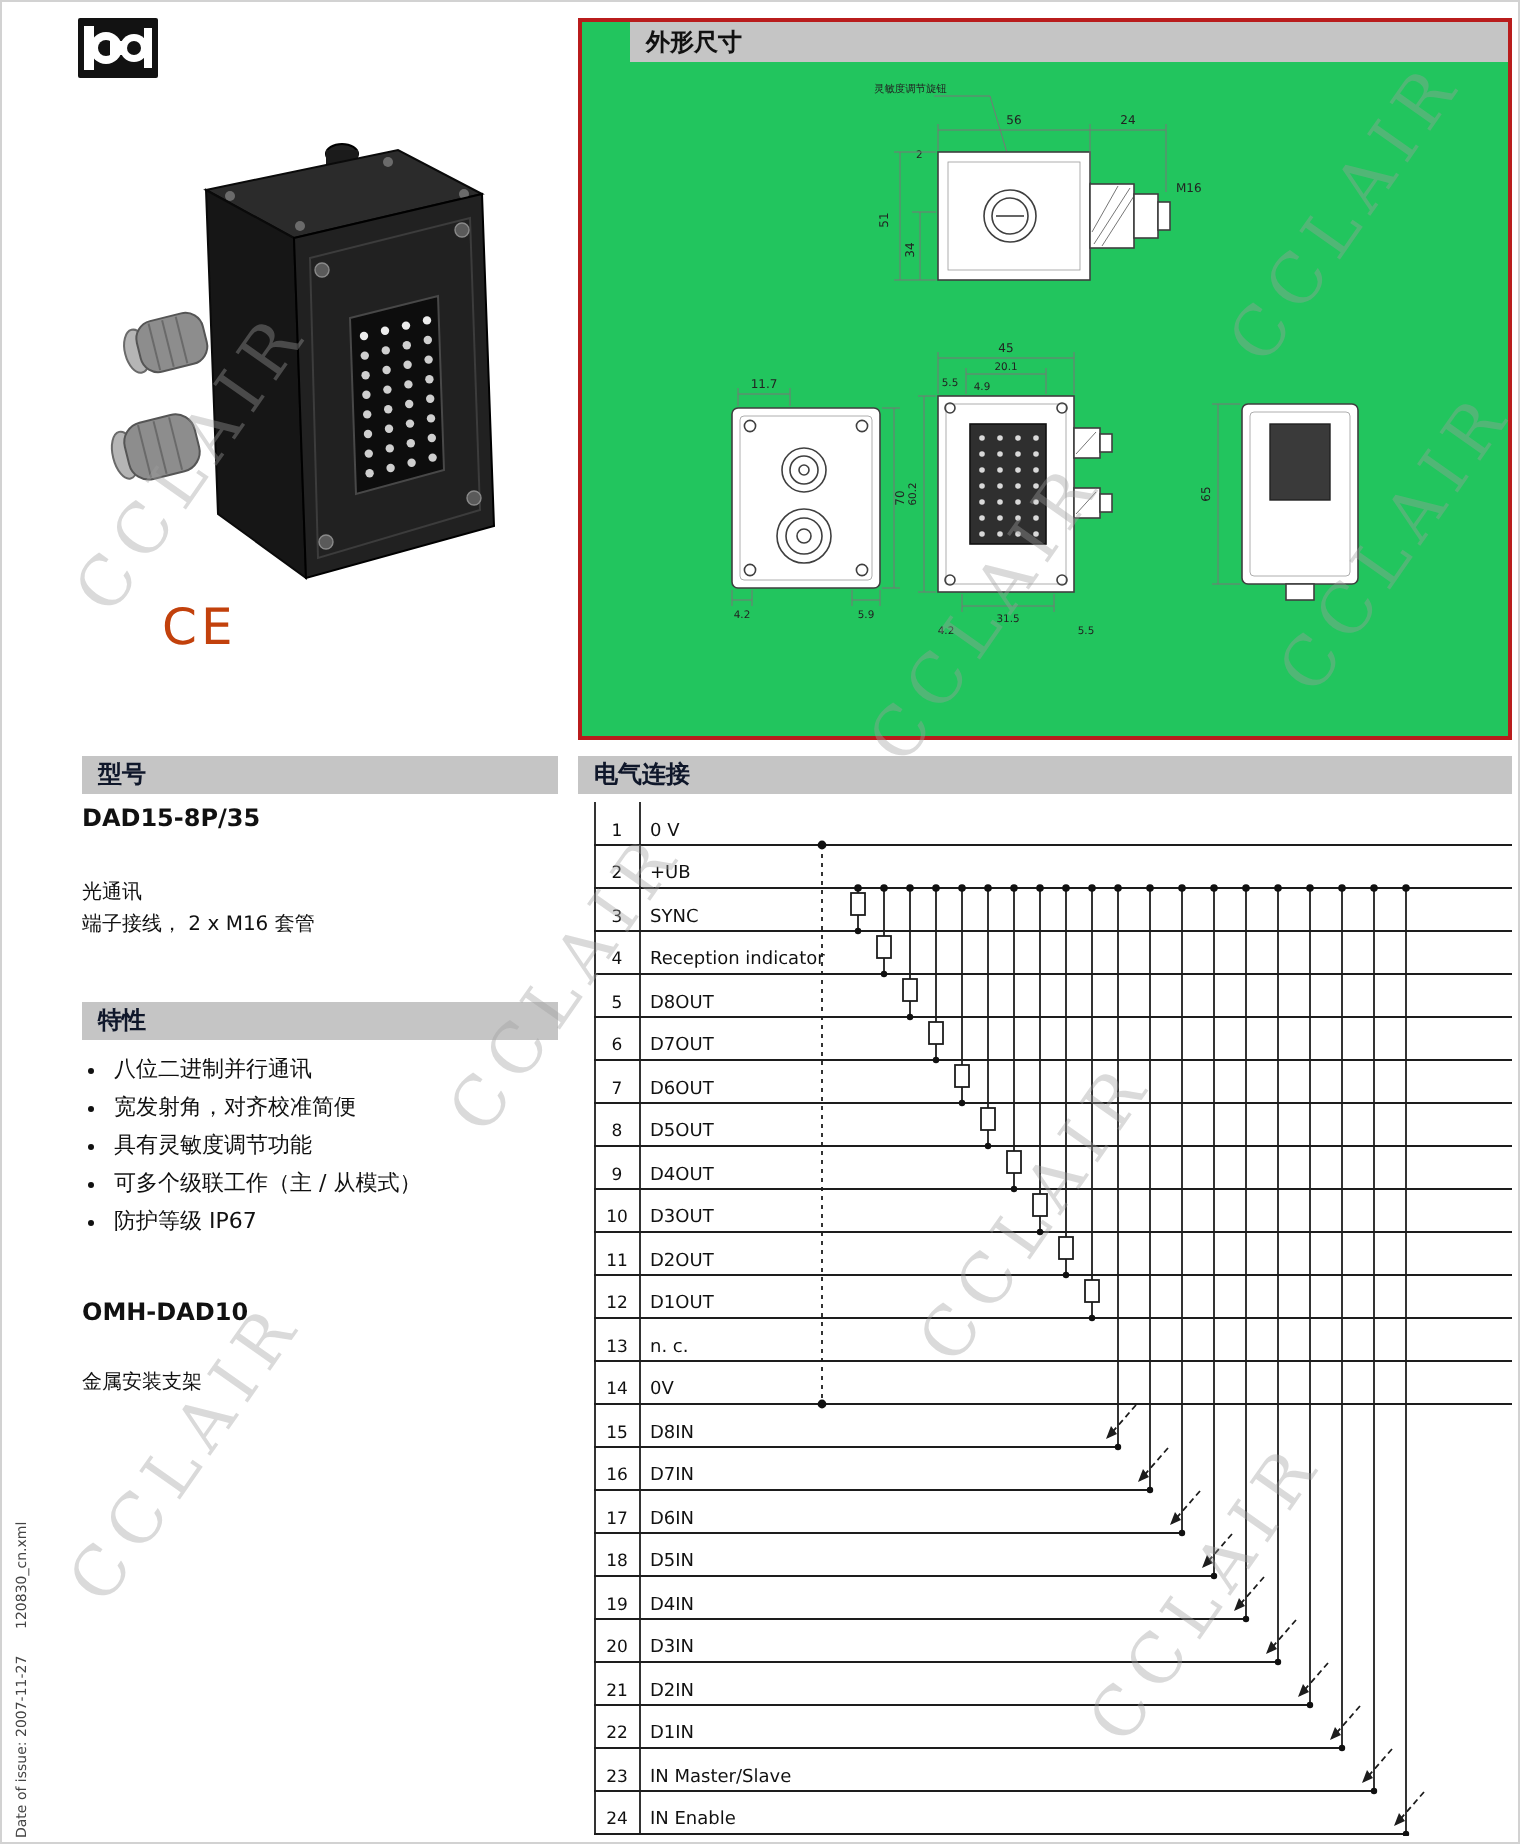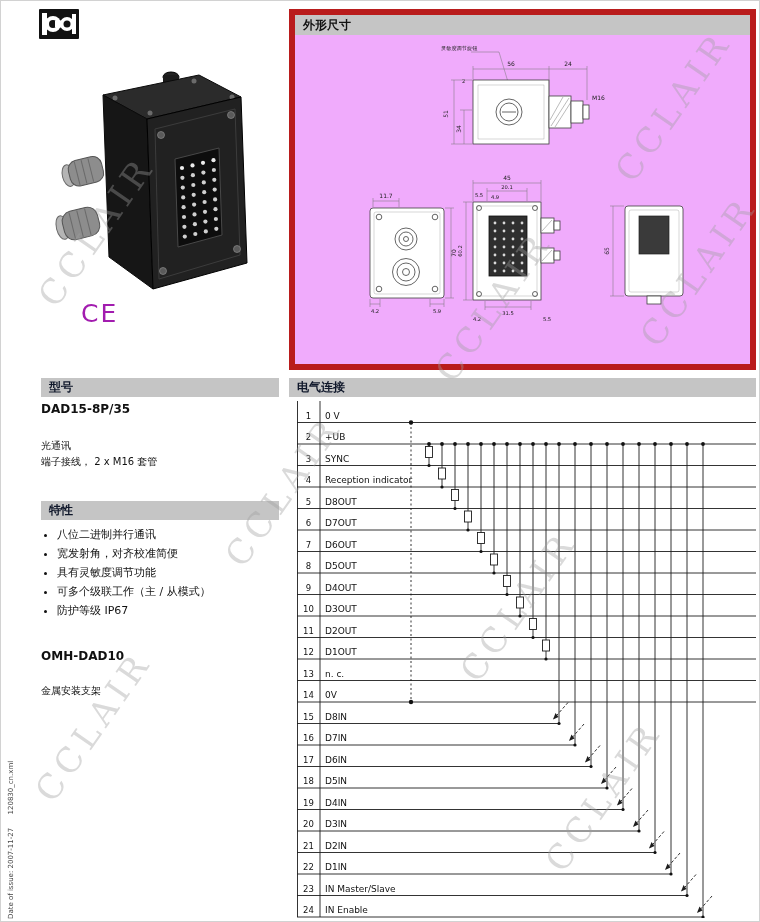--- a/index.html
+++ b/index.html
@@ -21,21 +21,21 @@
 
   
   .ltext{position:absolute;left:40px;z-index:3;}
   .bold12{font-size:12px;font-weight:bold;}
   .t11{font-size:10px;margin-top:18px;}
   ul.features{margin:0;padding:0 0 0 16px;font-size:11px;}
   ul.features li{line-height:19px;list-style:disc;}
 
   
   .dims-box{position:absolute;left:288px;top:8px;width:467px;height:361px;
-      border:6px solid #b91c1c;background:#f0abfc;box-sizing:border-box;z-index:2;}
+      border:2px solid #b91c1c;background:#22c55e;box-sizing:border-box;z-index:2;padding-left:24px;}
   .dims-box .hdr{background:#c5c5c5;height:20px;line-height:20px;font-size:12px;
       font-weight:bold;padding-left:8px;}
   .dims-svg{position:absolute;left:0;top:21px;}
 
   
   .ol{stroke:#3f3f3f;stroke-width:.8;fill:#fff;}
   .ol2{stroke:#3f3f3f;stroke-width:.8;fill:none;}
   .dml{stroke:#777;stroke-width:.5;fill:none;}
   .hat{stroke:#666;stroke-width:.45;}
   .dtx{font-size:6px;fill:#222;}
@@ -45,21 +45,21 @@
   .elec-box{position:absolute;left:288px;top:377px;width:467px;height:540px;z-index:2;}
   .term-area{position:absolute;left:8px;top:23px;width:459px;height:517px;}
   .trow{height:21.5px;display:flex;}
   .tnum{width:23px;display:flex;align-items:flex-end;justify-content:center;
         font-size:8.5px;padding-bottom:2px;box-sizing:border-box;}
   .tlabel{flex:1;display:flex;align-items:flex-end;font-size:9px;
         padding:0 0 2px 5px;box-sizing:border-box;}
   #wires-svg{position:absolute;left:0;top:0;pointer-events:none;}
 
   .ce-mark{position:absolute;left:80px;top:298px;font-size:25px;letter-spacing:2px;
-        color:#a21caf;z-index:3;}
+        color:#c2410c;z-index:3;}
   .logo{position:absolute;left:38px;top:8px;z-index:3;}
   .photo{position:absolute;left:50px;top:50px;z-index:2;}
 </style>
 </head>
 <body>
 
 <div class="page">
 
   <div class="wm" style="left:8px;top:210px">CCLAIR</div>
   <div class="wm" style="left:405px;top:285px">CCLAIR</div>

